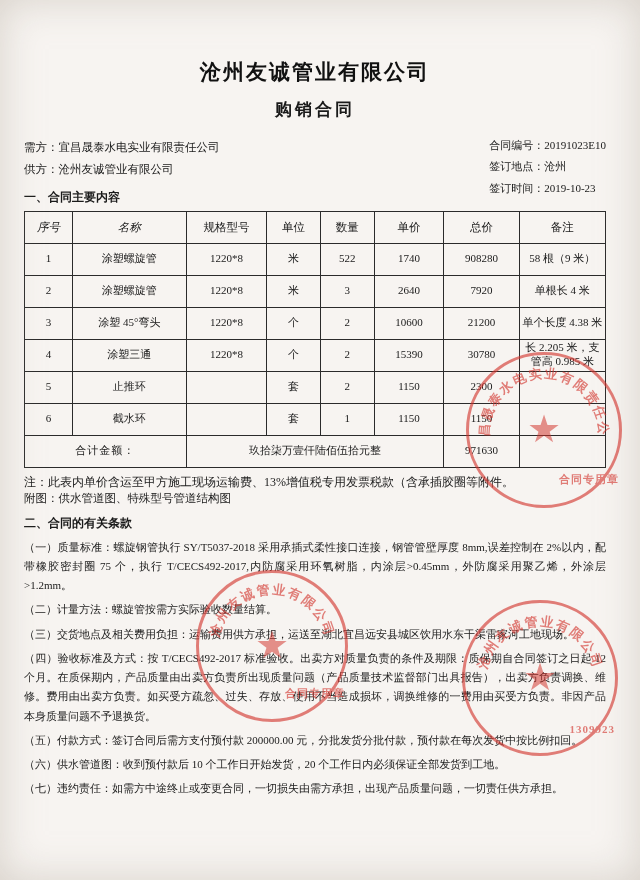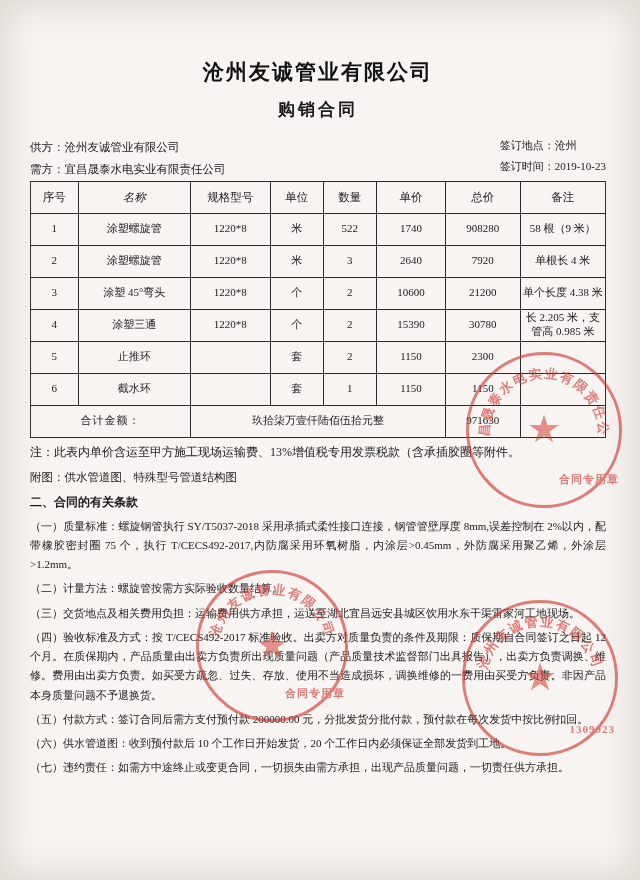--- a/index.html
+++ b/index.html
@@ -8,21 +8,21 @@
     background:#efeae6;
     font-family:"Liberation Serif", serif;
     color:#1a1a1a;
     overflow:hidden;
   }
   .page{
     position:relative;
     width:640px;height:880px;
     background:#f7f4f1;
     box-sizing:border-box;
-    padding:40px 34px 10px 30px;
+    padding:40px 34px 10px 24px;
     overflow:hidden;
   }
   .paper-edge{
     position:absolute;left:0;top:0;right:0;bottom:0;
     box-shadow:inset 0 0 40px rgba(190,180,170,.55);
     pointer-events:none;
   }
   .company{
     text-align:center;
     font-size:21px;
@@ -65,37 +65,36 @@
   }
   table.main th, table.main td{
     border:1px solid #2b2b2b;
     text-align:center;
     height:29px;
     padding:1px 2px;
     line-height:1.25;
     font-weight:normal;
   }
   table.main th{font-size:11.5px;}
-  .col-no{width:8%;}
+  .col-no{width:8%;font-style:italic;}
   .col-name{width:20%;font-style:italic;}
   .col-spec{width:14%;}
   .col-unit{width:9%;}
   .col-qty{width:9%;}
   .col-price{width:12%;}
   .col-total{width:13%;}
   .col-remark{width:15%;}
   .total-label{letter-spacing:1px;}
   .note{
     font-size:12px;
     margin-top:5px;
     line-height:1.5;
   }
   .attach{
     font-size:11.5px;
-    margin-top:9px;
   }
   .clause-head{
     font-size:12px;
     font-weight:bold;
     margin:9px 0 6px 0;
   }
   .clause{
     font-size:11px;
     line-height:1.75;
     margin-bottom:5px;
@@ -156,38 +155,42 @@
 <div class="page">
 
   <div class="paper-edge"></div>
 
   <div class="company">沧州友诚管业有限公司</div>
   <div class="doc-title">购销合同</div>
 
   <div class="parties">
     <div class="party-row">
       <div class="party-left">
-        <span>供方：</span><span>沧州友诚管业有限公司</span>
+        <span>需方：</span><span>宜昌晟泰水电实业有限责任公司</span>
       </div>
     </div>
     <div class="party-row">
       <div class="party-left">
-        <span>需方：</span><span>宜昌晟泰水电实业有限责任公司</span>
+        <span>供方：</span><span>沧州友诚管业有限公司</span>
       </div>
     </div>
     <div class="meta">
       <div>
+        <span>合同编号：</span><span>20191023E10</span>
+      </div>
+      <div>
         <span>签订地点：</span><span>沧州</span>
       </div>
       <div>
         <span>签订时间：</span><span>2019-10-23</span>
       </div>
     </div>
   </div>
 
+  <div class="section-title">一、合同主要内容</div>
 
   <table class="main">
     <thead>
       <tr>
         <th class="col-no">序号</th>
         <th class="col-name">名称</th>
         <th class="col-spec">规格型号</th>
         <th class="col-unit">单位</th>
         <th class="col-qty">数量</th>
         <th class="col-price">单价</th>

